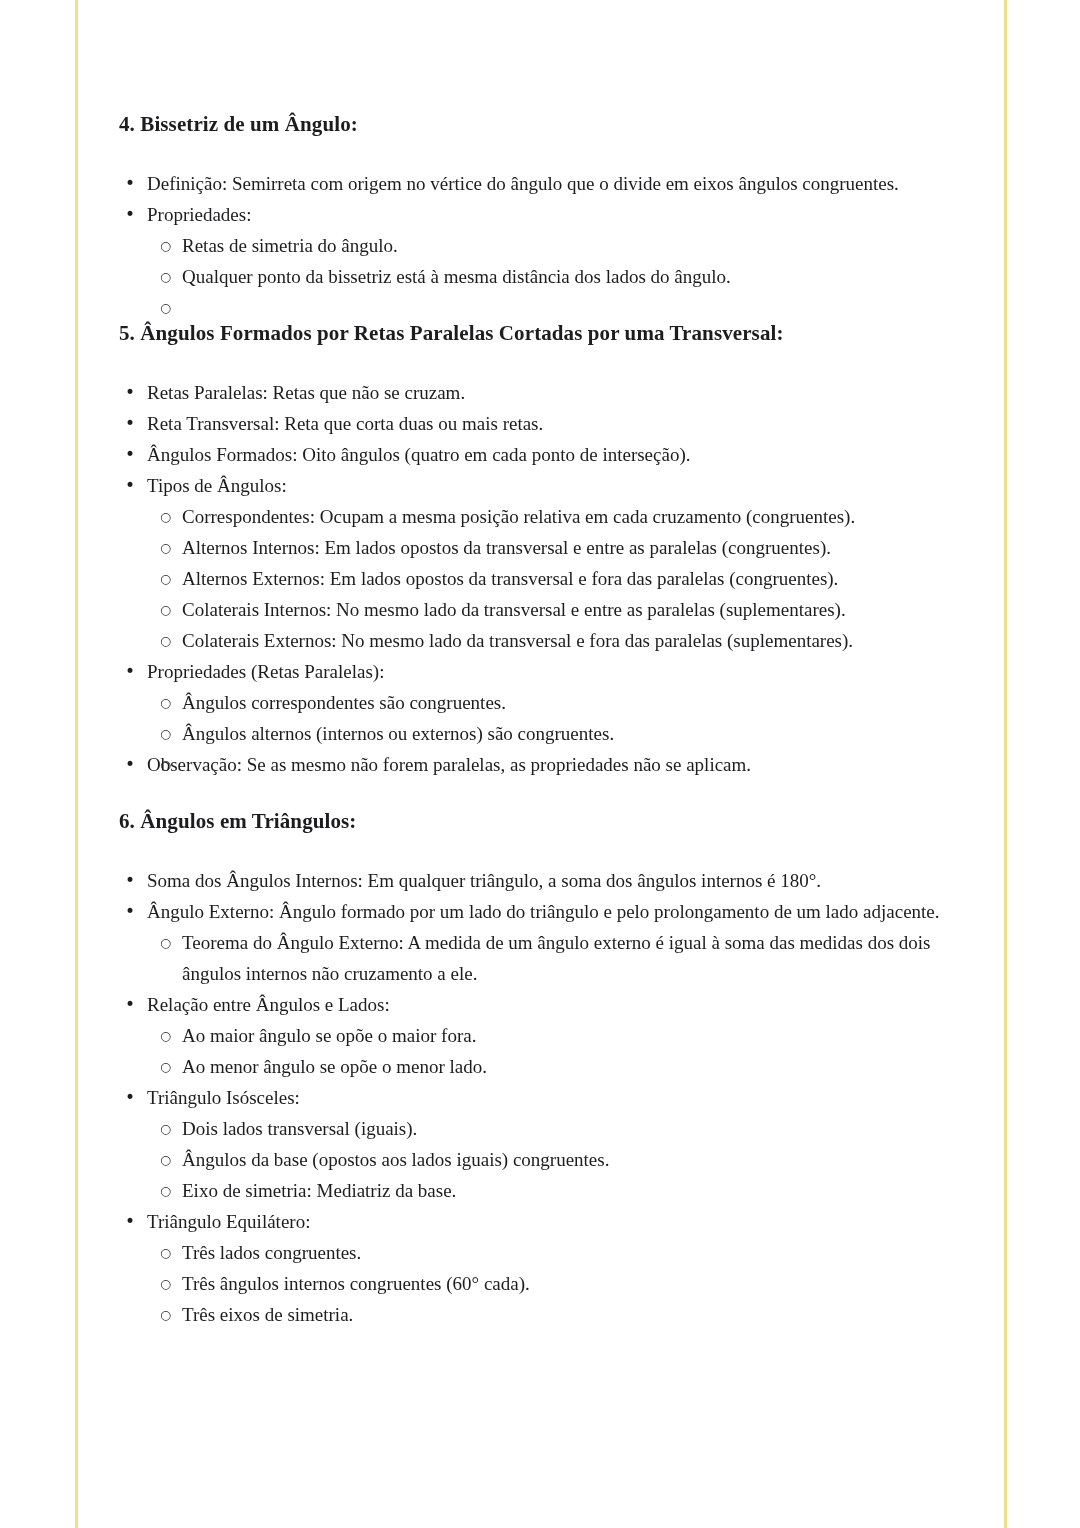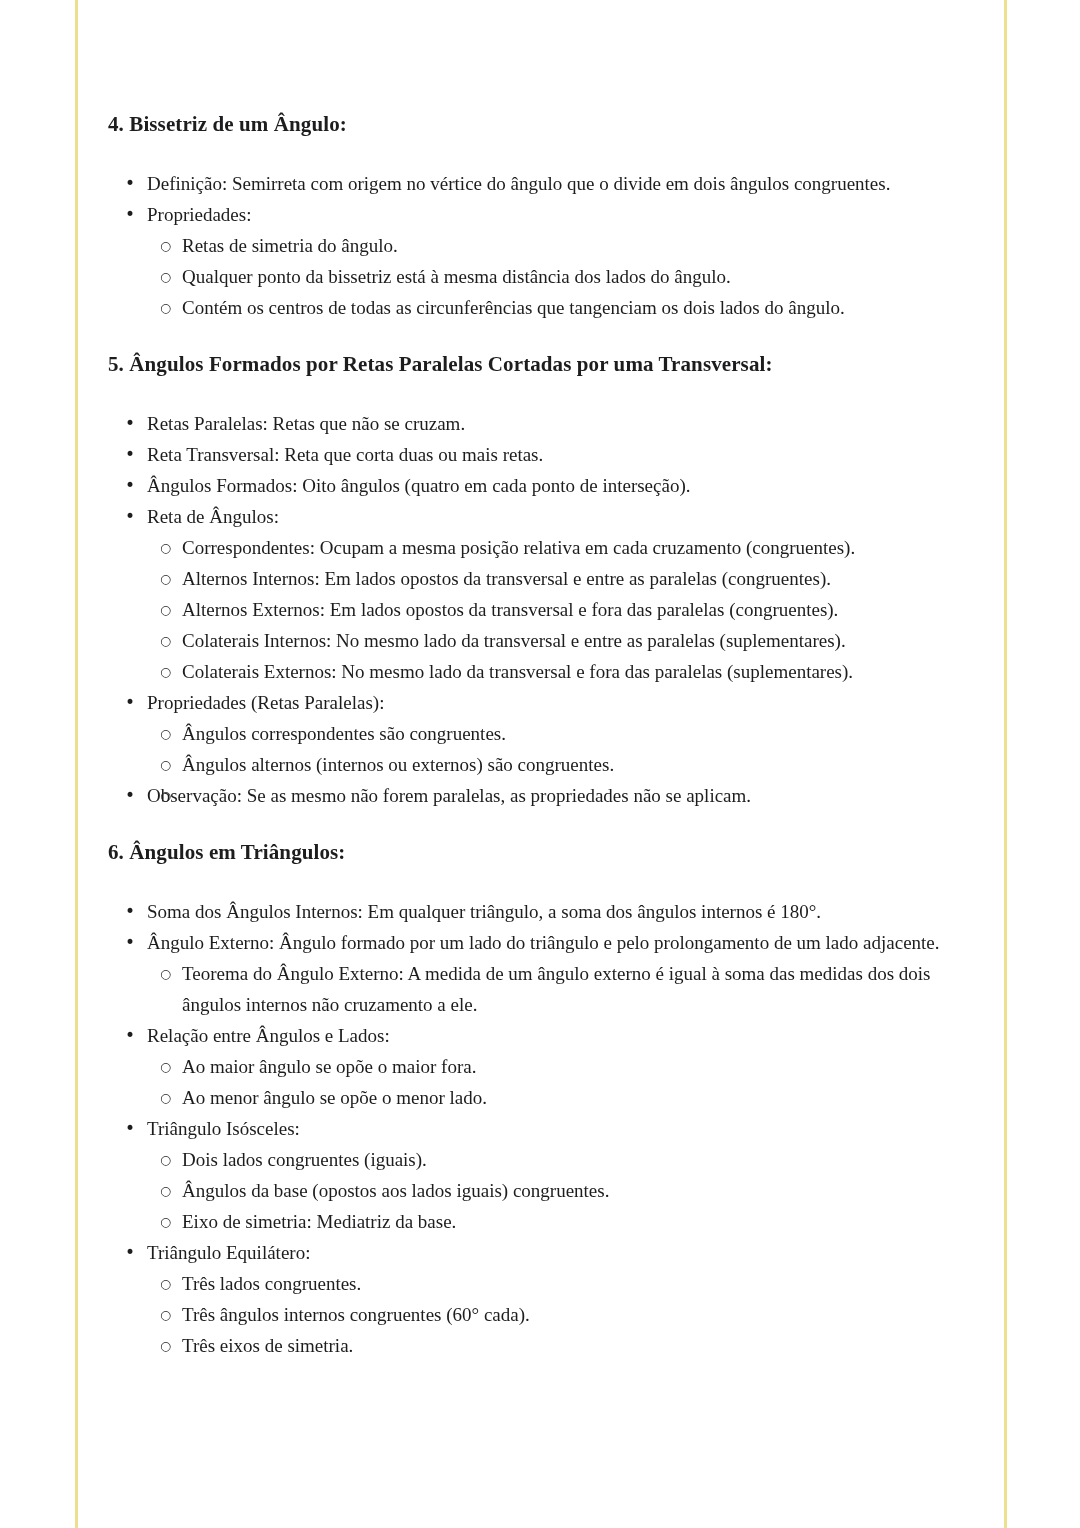--- a/index.html
+++ b/index.html
@@ -33,21 +33,21 @@
     left: 107px;
     top: 109px;
     width: 856px;
     font-size: 19px;
     line-height: 31px;
   }
   h2.sec-heading {
     font-size: 21px;
     line-height: 31px;
     font-weight: 700;
-    margin: 26px 0 28px 1px;
+    margin: 26px 0 28px 12px;
     letter-spacing: 0.1px;
   }
   section:first-child h2.sec-heading { margin-top: 0; }
 
   ul.items {
     list-style: none;
     margin: 0;
     padding: 0;
   }
   ul.items li {
@@ -73,37 +73,36 @@
   <div class="border-line left"></div>
   <div class="border-line right"></div>
 
   <div class="doc">
 
     <section>
       <h2 class="sec-heading">4. Bissetriz de um Ângulo:</h2>
       <ul class="items">
         <li class="l1">
           <span class="mk">•</span>
-          <span class="txt">Definição: Semirreta com origem no vértice do ângulo que o divide em dois ângulos congruentes.</span>
+          <span class="txt">Definição: Semirreta com origem no vértice do ângulo que o divide em eixos ângulos congruentes.</span>
         </li>
         <li class="l1">
           <span class="mk">•</span>
           <span class="txt">Propriedades:</span>
         </li>
         <li class="l2">
           <span class="mk">○</span>
           <span class="txt">Retas de simetria do ângulo.</span>
         </li>
         <li class="l2">
           <span class="mk">○</span>
           <span class="txt">Qualquer ponto da bissetriz está à mesma distância dos lados do ângulo.</span>
         </li>
         <li class="l2">
           <span class="mk">○</span>
-          <span class="txt">Contém os centros de todas as circunferências que tangenciam os dois lados do ângulo.</span>
         </li>
       </ul>
     </section>
 
     <section>
       <h2 class="sec-heading">5. Ângulos Formados por Retas Paralelas Cortadas por uma Transversal:</h2>
       <ul class="items">
         <li class="l1">
           <span class="mk">•</span>
           <span class="txt">Retas Paralelas: Retas que não se cruzam.</span>
@@ -111,21 +110,21 @@
         <li class="l1">
           <span class="mk">•</span>
           <span class="txt">Reta Transversal: Reta que corta duas ou mais retas.</span>
         </li>
         <li class="l1">
           <span class="mk">•</span>
           <span class="txt">Ângulos Formados: Oito ângulos (quatro em cada ponto de interseção).</span>
         </li>
         <li class="l1">
           <span class="mk">•</span>
-          <span class="txt">Reta de Ângulos:</span>
+          <span class="txt">Tipos de Ângulos:</span>
         </li>
         <li class="l2">
           <span class="mk">○</span>
           <span class="txt">Correspondentes: Ocupam a mesma posição relativa em cada cruzamento (congruentes).</span>
         </li>
         <li class="l2">
           <span class="mk">○</span>
           <span class="txt">Alternos Internos: Em lados opostos da transversal e entre as paralelas (congruentes).</span>
         </li>
         <li class="l2">
@@ -188,21 +187,21 @@
         <li class="l2">
           <span class="mk">○</span>
           <span class="txt">Ao menor ângulo se opõe o menor lado.</span>
         </li>
         <li class="l1">
           <span class="mk">•</span>
           <span class="txt">Triângulo Isósceles:</span>
         </li>
         <li class="l2">
           <span class="mk">○</span>
-          <span class="txt">Dois lados congruentes (iguais).</span>
+          <span class="txt">Dois lados transversal (iguais).</span>
         </li>
         <li class="l2">
           <span class="mk">○</span>
           <span class="txt">Ângulos da base (opostos aos lados iguais) congruentes.</span>
         </li>
         <li class="l2">
           <span class="mk">○</span>
           <span class="txt">Eixo de simetria: Mediatriz da base.</span>
         </li>
         <li class="l1">

